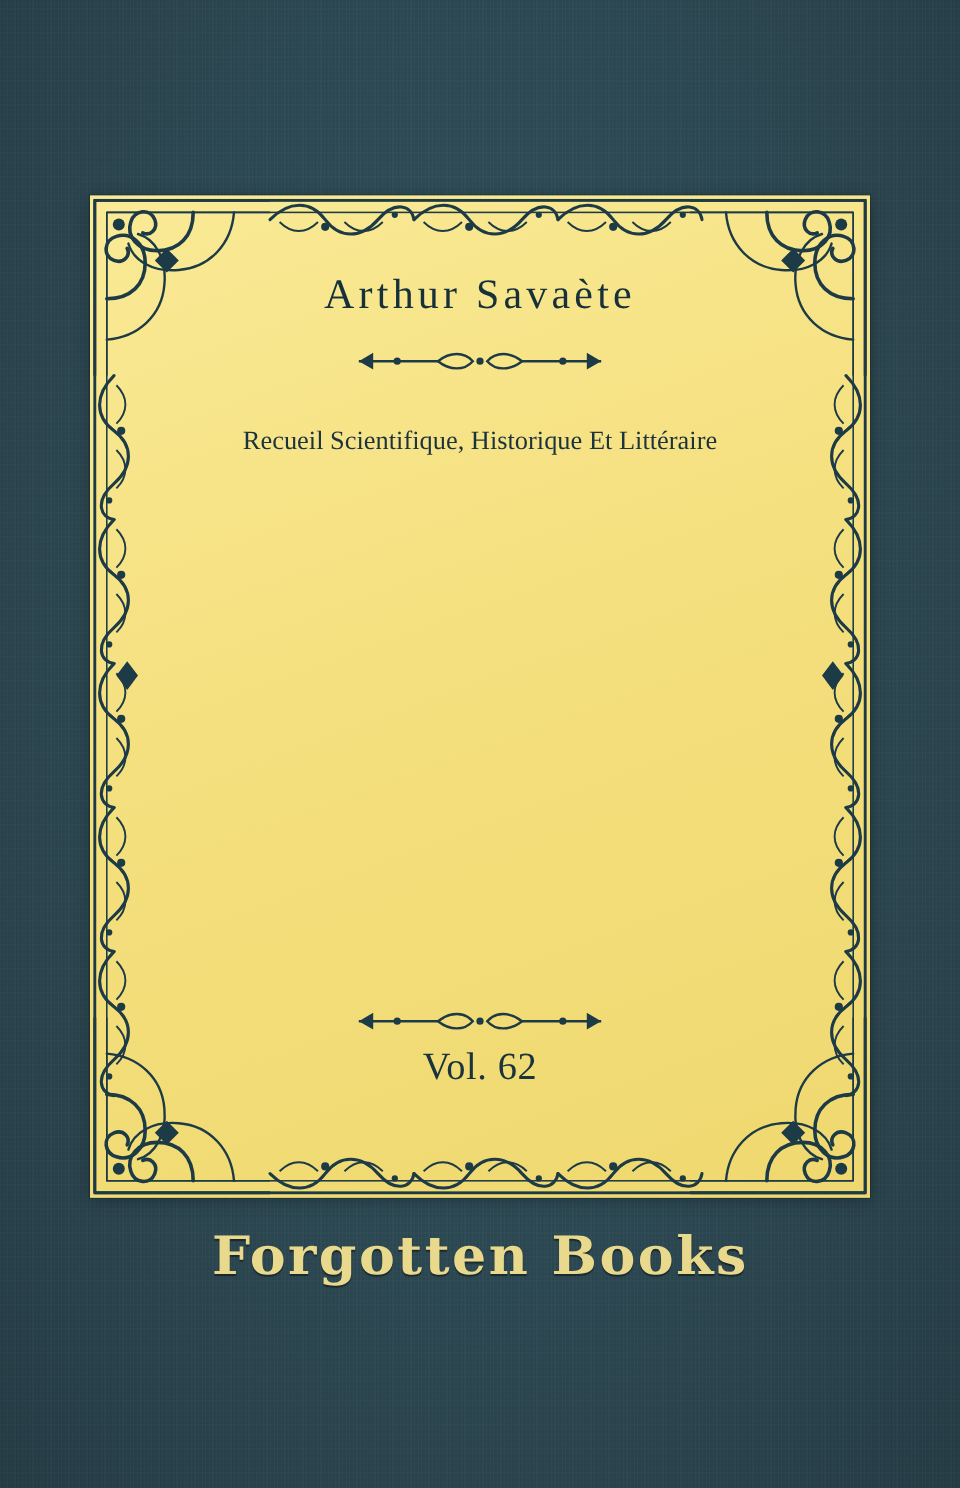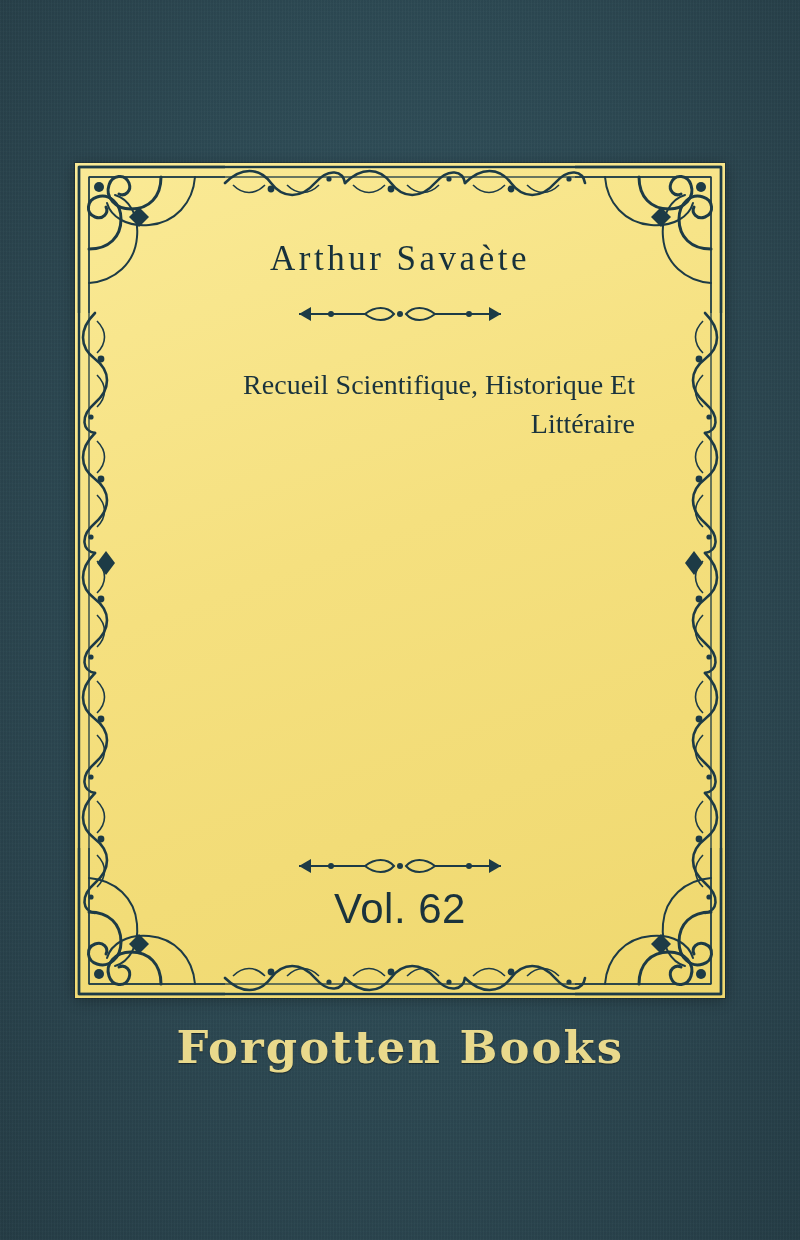--- a/index.html
+++ b/index.html
@@ -51,27 +51,27 @@
     left: 0;
     top: 0;
     width: 650px;
     height: 835px;
     pointer-events: none;
   }
 
   .panel-inner {
     position: absolute;
     left: 50px;
-    top: 48px;
+    top: 35px;
     width: 550px;
     height: 740px;
     display: flex;
     flex-direction: column;
     align-items: center;
-    text-align: right;
+    text-align: left;
   }
 
   .author {
     margin-top: 28px;
     font-family: "Liberation Serif", serif;
     font-size: 35px;
     letter-spacing: 3.5px;
     color: #17313b;
     font-weight: 400;
   }
@@ -89,43 +89,43 @@
     line-height: 1.22;
     letter-spacing: 1px;
     color: #1a333d;
     font-weight: 400;
     max-width: 540px;
   }
 
   .subtitle {
     margin-top: 38px;
     font-family: "Liberation Serif", serif;
-    font-size: 28px;
+    font-size: 22px;
     line-height: 1.40;
     color: #1a333d;
     font-weight: 400;
     max-width: 470px;
   }
 
   .spacer {
     flex: 1 1 auto;
   }
 
   .divider-bottom {
     width: 210px;
     height: 26px;
     margin-bottom: 6px;
   }
 
   .volume {
-    font-family: Liberation Sans, sans-serif;
-    font-size: 42px;
+    font-family: Liberation Serif, serif;
+    font-size: 32px;
     color: #1a333d;
     letter-spacing: 0.5px;
-    margin-bottom: 18px;
+    margin-bottom: 31px;
   }
 
   
   .publisher {
     position: absolute;
     left: 0;
     right: 0;
     top: 1022px;
     text-align: center;
     font-family: "DejaVu Serif", serif;

